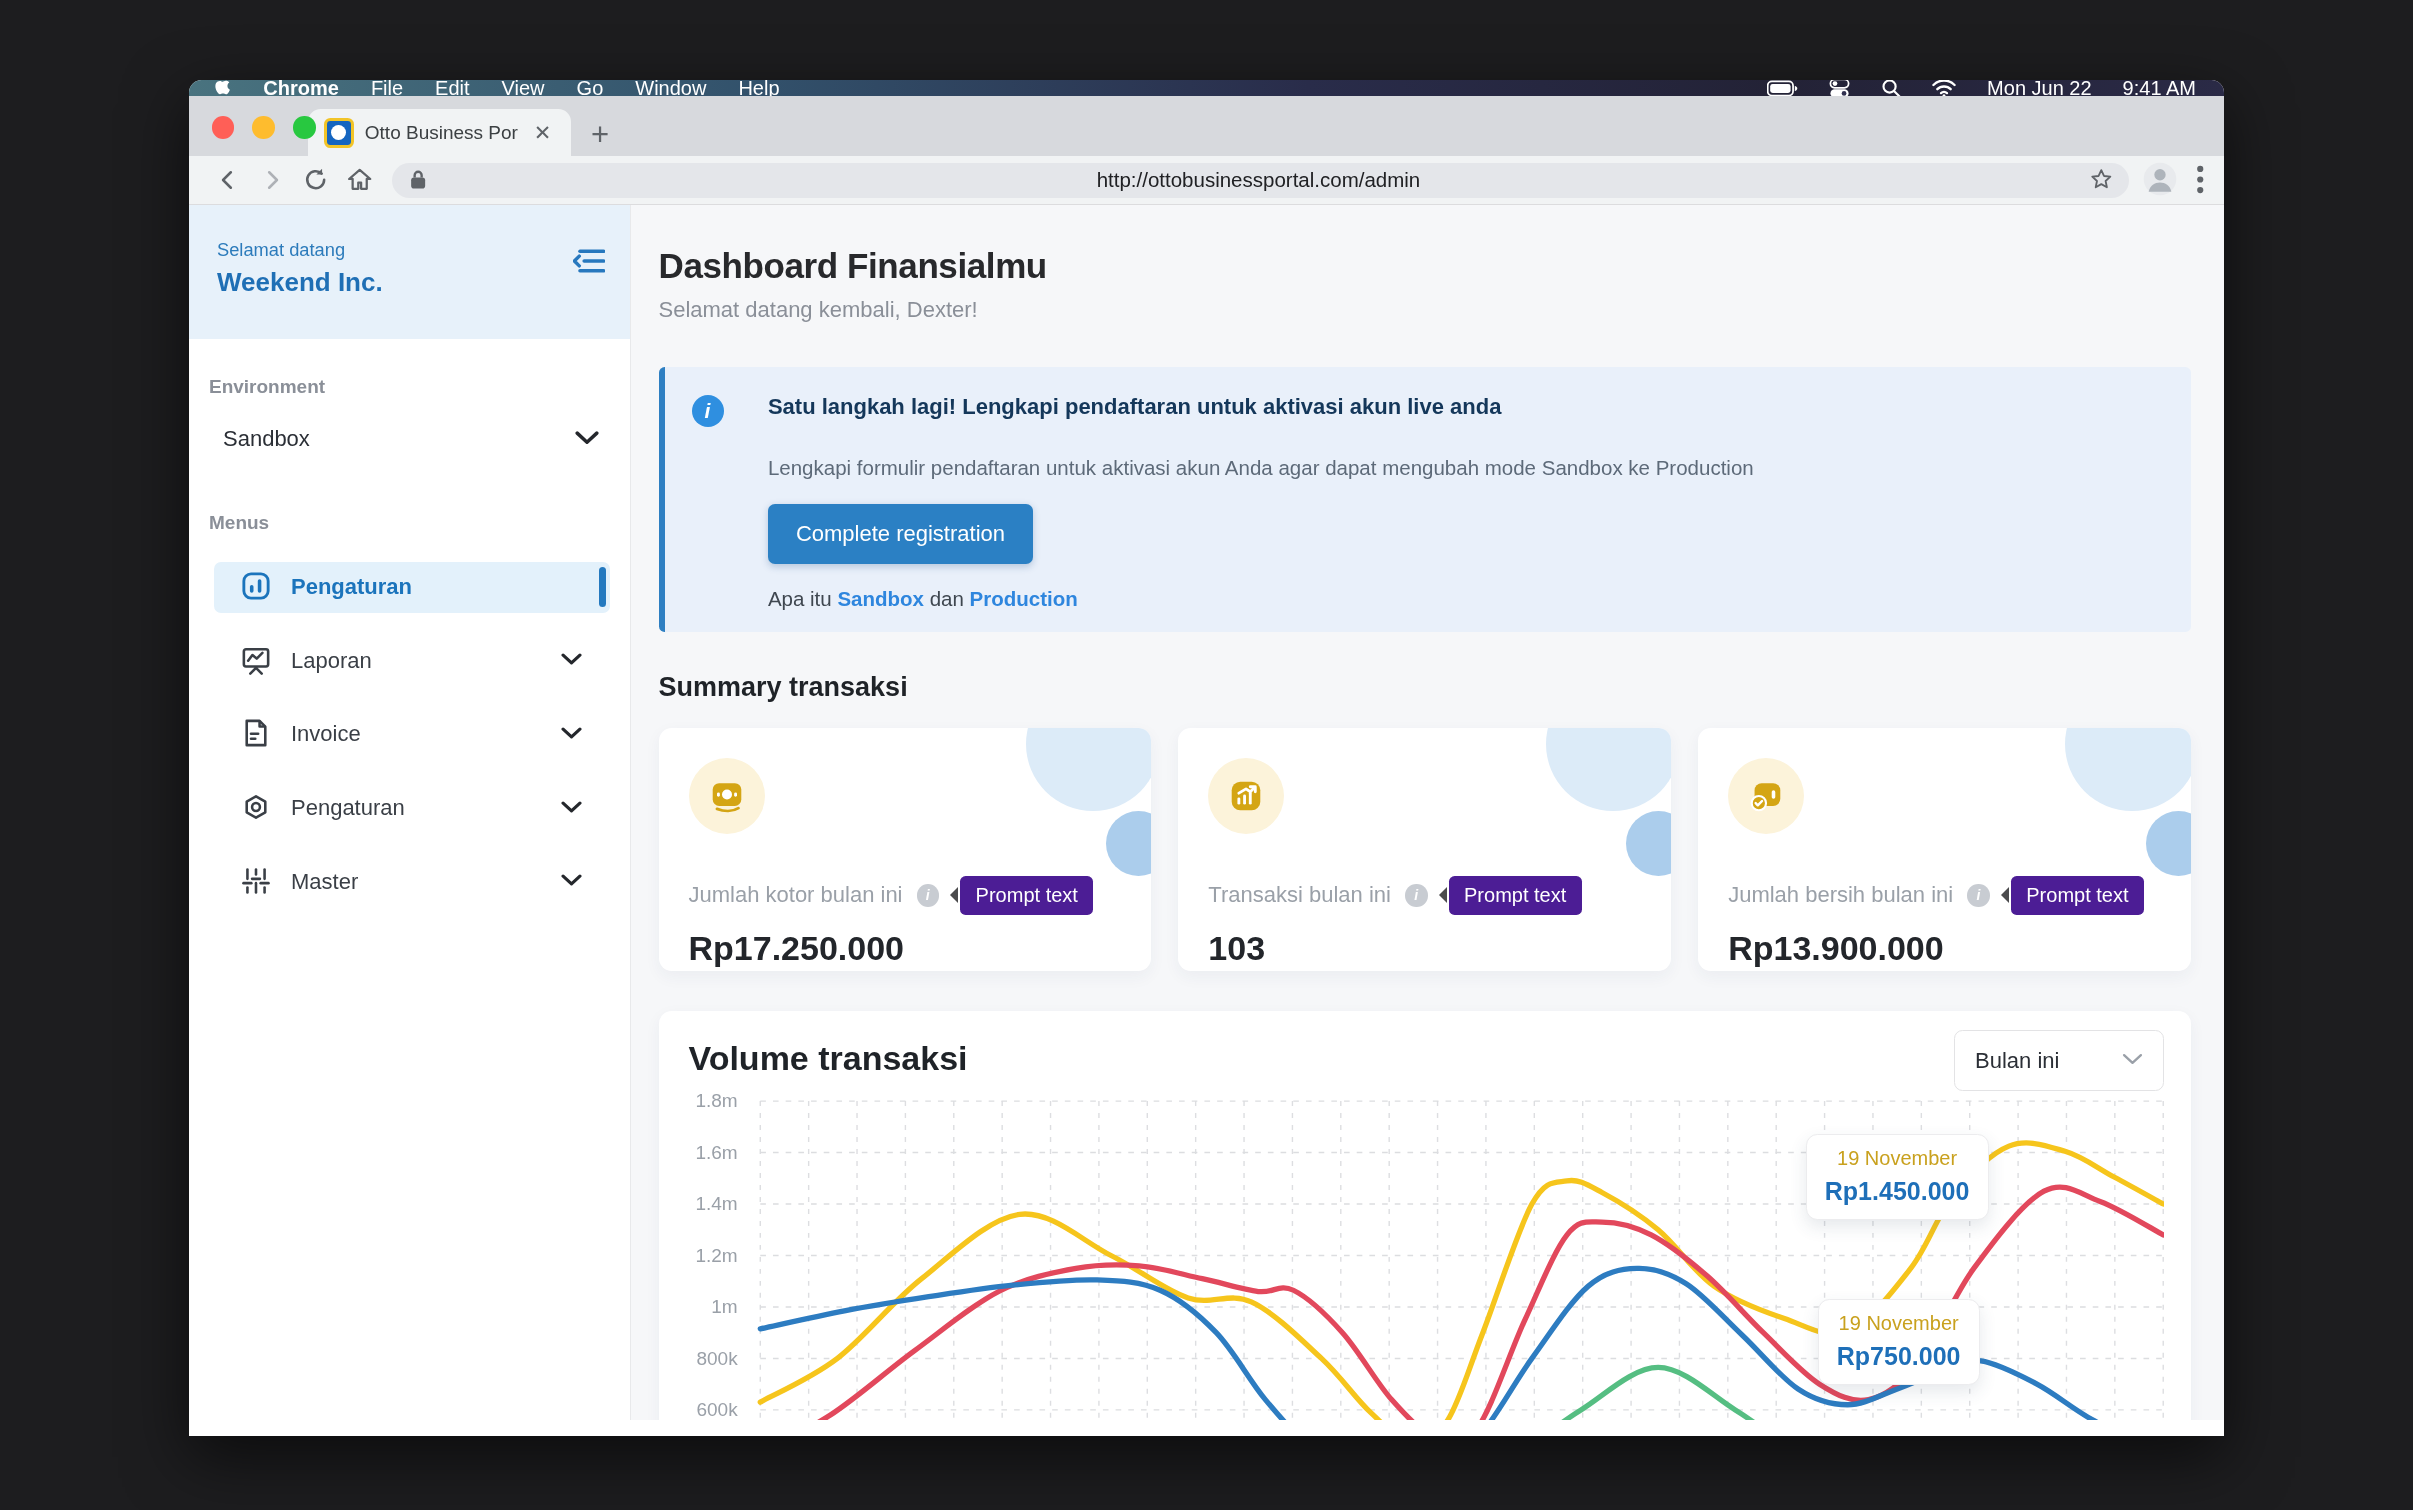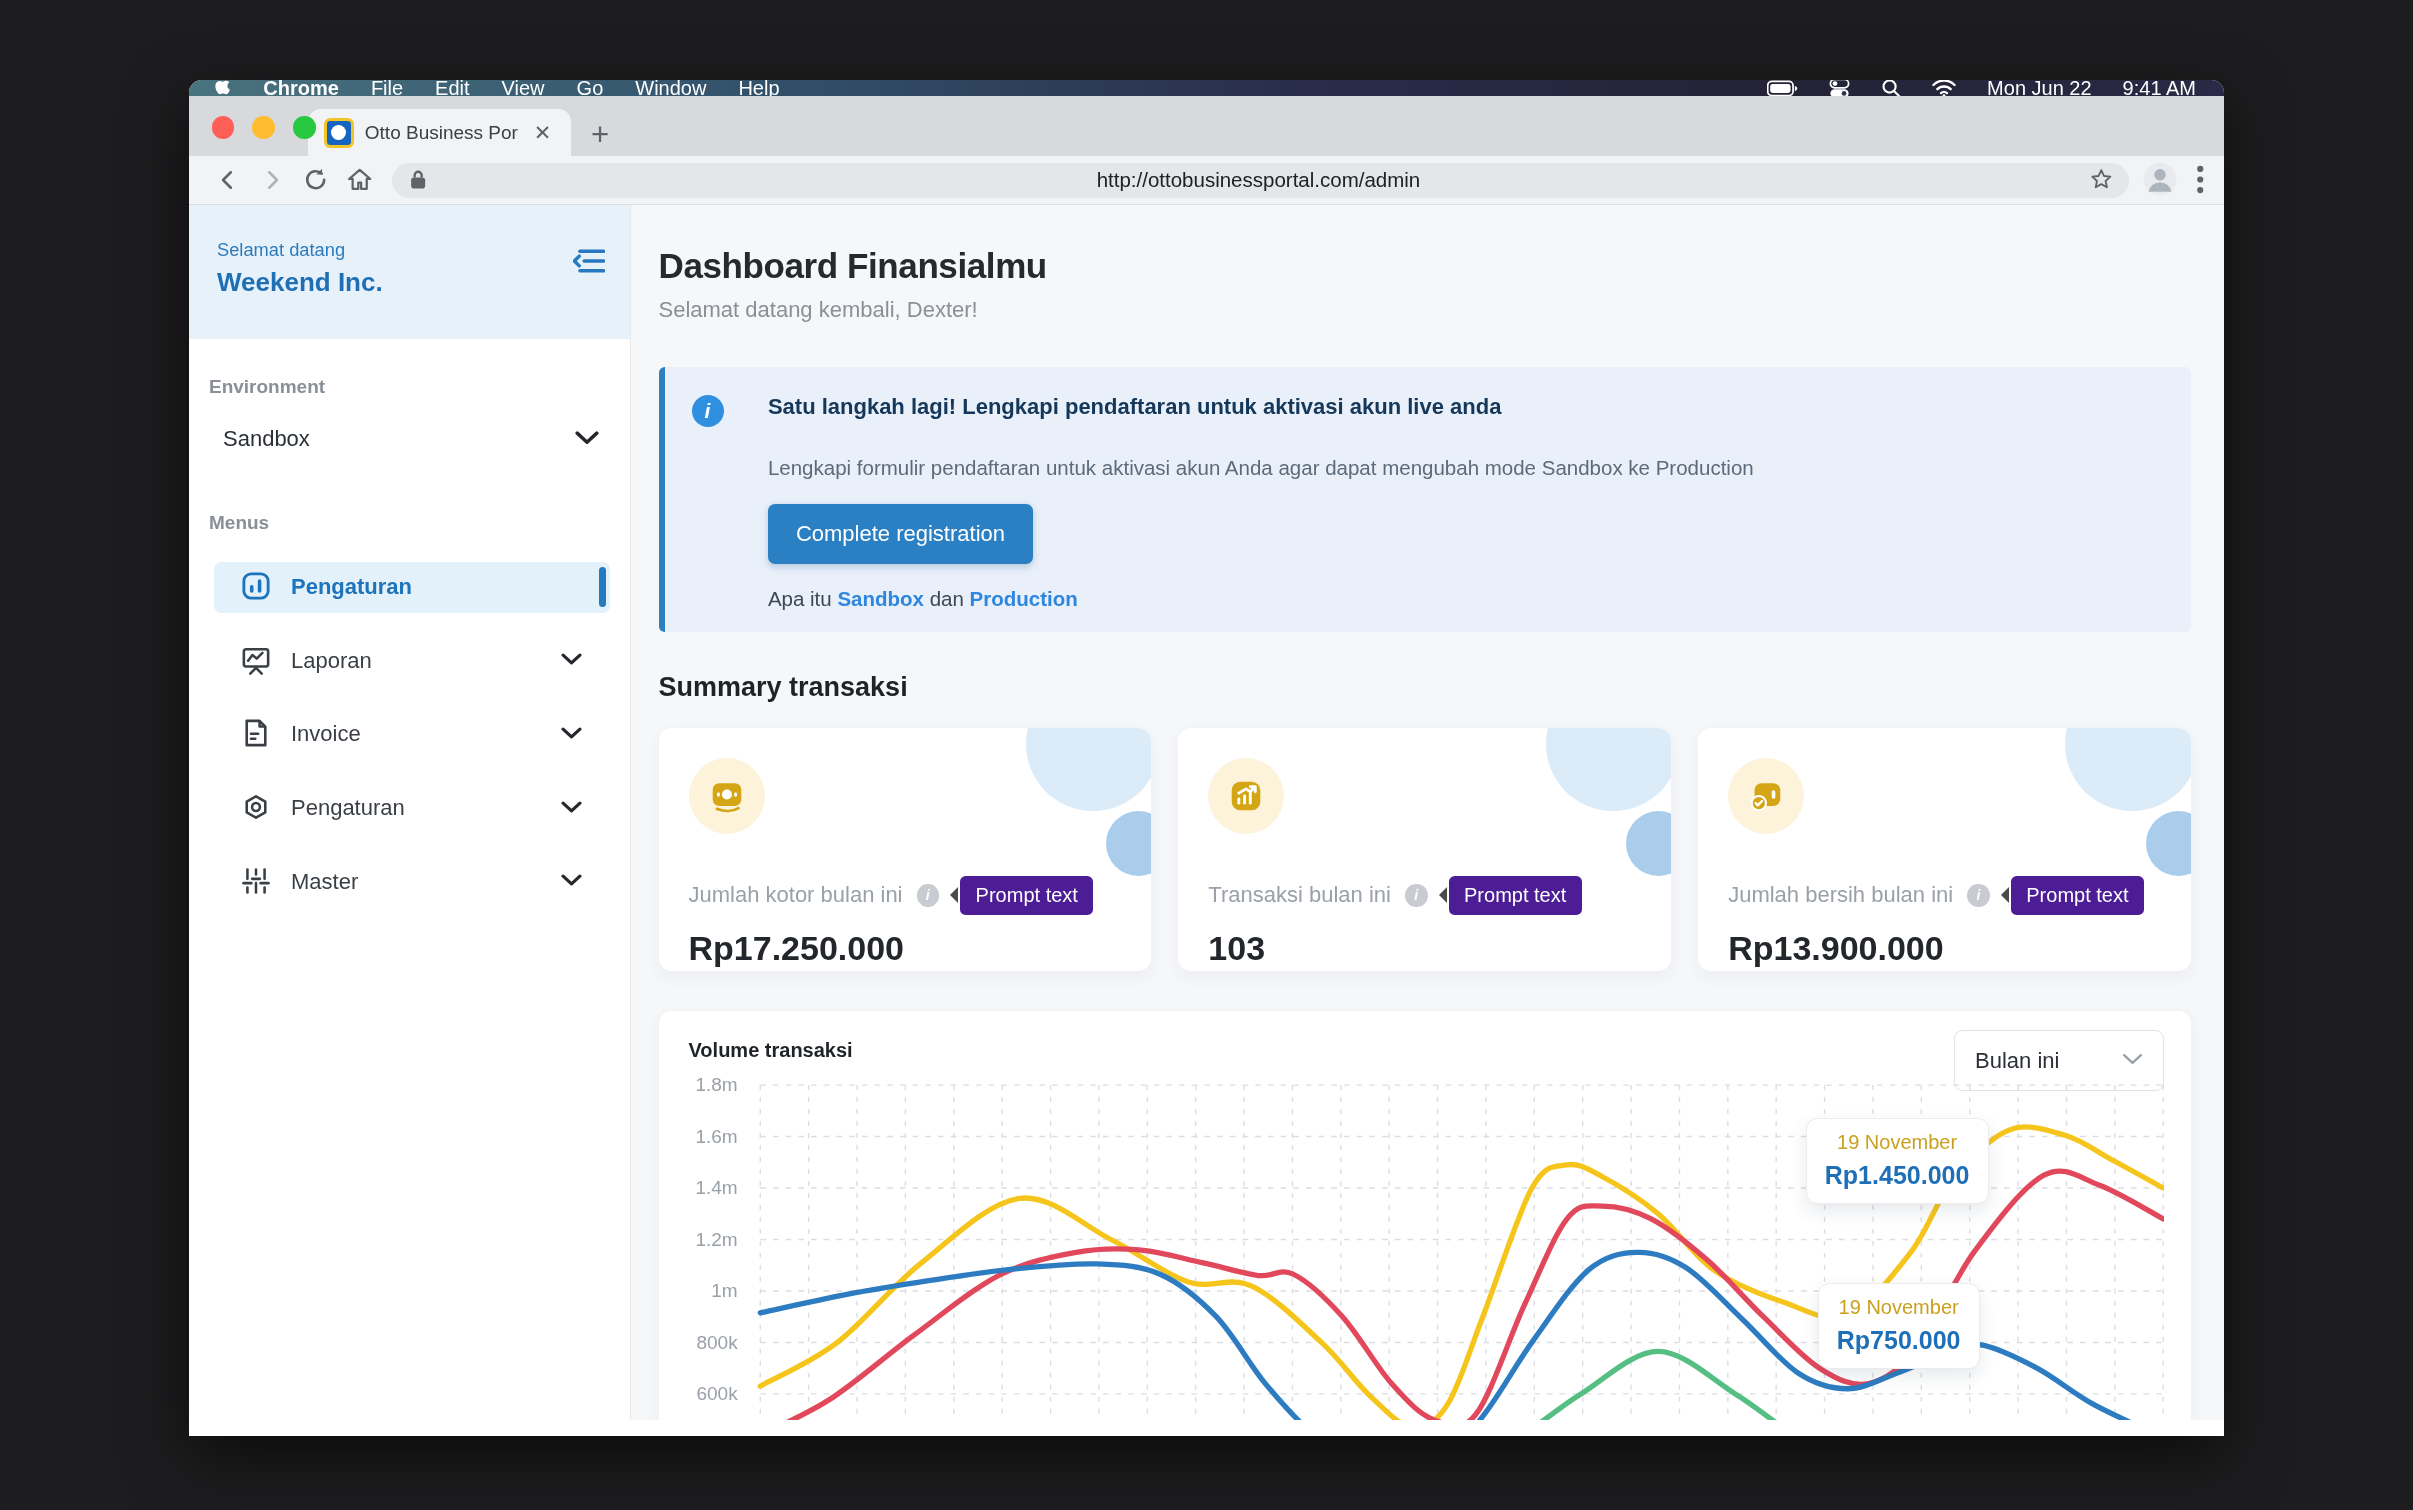--- a/index.html
+++ b/index.html
@@ -94,21 +94,21 @@
               font-style:italic; font-weight:bold; display:flex; align-items:center; justify-content:center;
               margin-left:14px; flex:none; }
   .prompt-tip { margin-left:21px; background:#4c1d95; color:#fff; font-size:20px; padding:7.8px 15.5px;
                 border-radius:5.6px; position:relative; white-space:nowrap; }
   .prompt-tip::before { content:""; position:absolute; left:-10px; top:50%; margin-top:-8.5px;
                         border:8.5px solid transparent; border-right-color:#4b4b4d; border-left:0; }
   .card-value { margin-top:14px; font-size:34px; font-weight:bold; color:#23262b; position:relative; z-index:1; }
 
   .chart-card { margin-top:40px; background:#fff; border-radius:12.7px; padding:28px 30px; height:550px;
                 box-shadow:0 5.6px 15.5px rgba(40,60,90,.05); position:relative; }
-  .chart-title { font-size:20px; font-weight:bold; color:#1f2328; }
+  .chart-title { font-size:34px; font-weight:bold; color:#1f2328; }
   .filter { position:absolute; right:27px; top:19px; width:210px; height:61px; border:1.4px solid #e3e3e5;
             border-radius:8.5px; background:#fff; display:flex; align-items:center; padding:0 20px; }
   .filter .fv { font-size:22px; color:#2b2f36; flex:1; }
   .chart-wrap { position:relative; margin-top:8.5px; height:423px; }
   .chart-tip { position:absolute; background:#fff; border:1.4px solid #ececee; border-radius:11.3px;
                box-shadow:0 7px 17px rgba(50,70,100,.12); padding:12.7px 18.3px; text-align:center; z-index:2; }
   .tip-date { font-size:20px; color:#c9a11e; }
   .tip-value { font-size:25px; font-weight:bold; color:#1e6fb8; margin-top:7px; }
   .tip1 { left:1117px; top:47px; min-width:150px; }
   .tip2 { left:1129px; top:212px; min-width:141px; }

